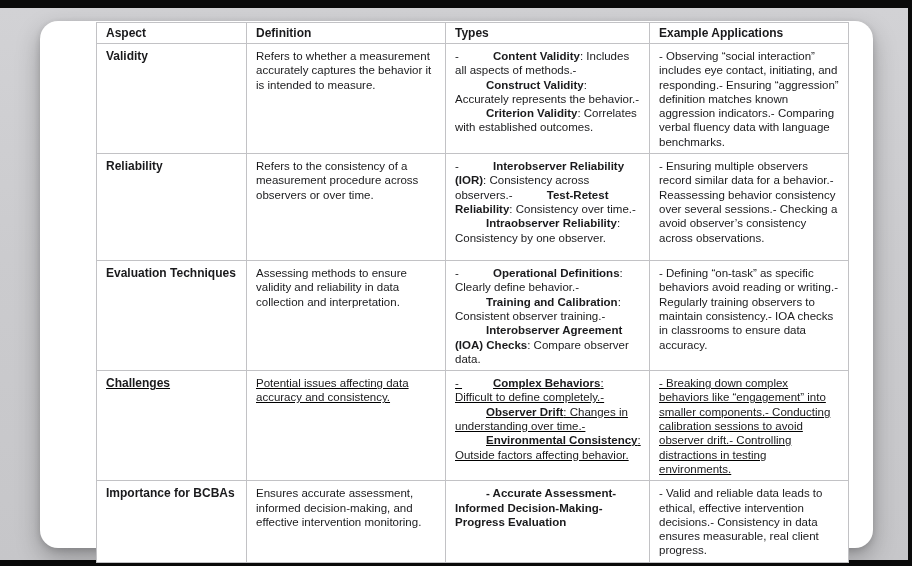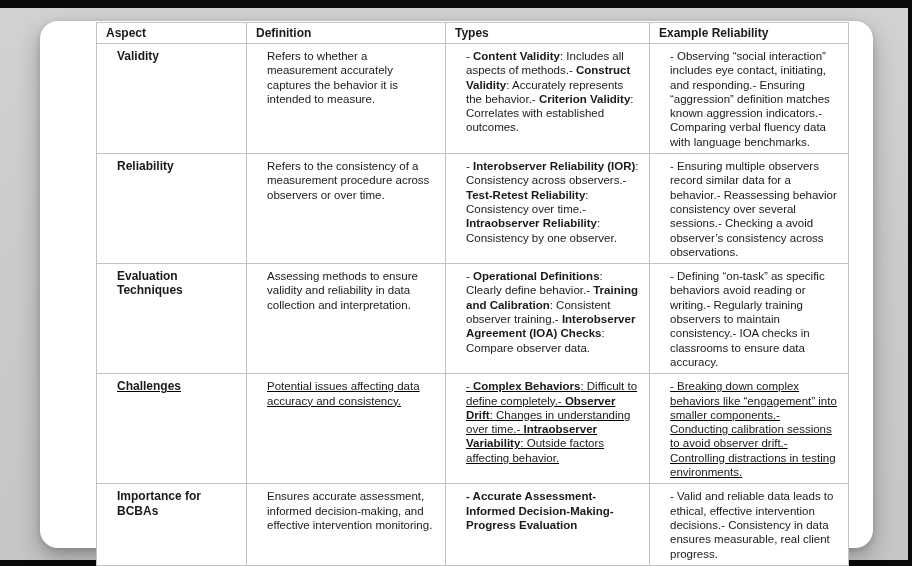--- a/index.html
+++ b/index.html
@@ -23,56 +23,56 @@
     background:#ffffff;
   }
   col.c-aspect{width:150px;}
   col.c-def{width:199px;}
   col.c-types{width:204px;}
   col.c-ex{width:199px;}
   th,td{
     border:1px solid #c2c2c5;
     vertical-align:top;text-align:left;
     color:#1a1a1c;
-    padding:5px 8px 4px 20px;
+    padding:5px 8px 4px 9px;
     font-size:11.5px;line-height:14.3px;
     overflow:hidden;
   }
   thead th{
     font-size:12px;font-weight:bold;
     height:10px;padding:3px 8px 3px 9px;line-height:14px;
     white-space:nowrap;
   }
   tbody tr:nth-child(1){height:106px;}
   tbody tr:nth-child(2){height:107px;}
   tbody tr:nth-child(3){height:107px;}
   tbody tr:nth-child(4){height:106px;text-decoration:underline;}
   tbody tr:nth-child(5){height:77px;}
   td.aspect{font-weight:bold;font-size:12px;}
-  span.b{font-weight:bold;}
+  span.b{font-weight:bold;margin-left:31px;}
 </style>
 </head>
 <body>
 
 <div class="desktop">
   <div class="card">
     <div class="table-wrap">
       <table>
         <colgroup>
           <col class="c-aspect">
             <col class="c-def">
             <col class="c-types">
             <col class="c-ex">
         </colgroup>
         <thead>
           <tr>
             <th>Aspect</th>
             <th>Definition</th>
             <th>Types</th>
-            <th>Example Reliability</th>
+            <th>Example Applications</th>
           </tr>
         </thead>
         <tbody>
             <tr>
               <td class="aspect">Validity</td>
               <td><span>Refers to whether a measurement accurately captures the behavior it is intended to measure.</span></td>
               <td><span>- </span><span class="b">Content Validity</span><span>: Includes all aspects of methods.- </span><span class="b">Construct Validity</span><span>: Accurately represents the behavior.- </span><span class="b">Criterion Validity</span><span>: Correlates with established outcomes.</span></td>
               <td><span>- Observing “social interaction” includes eye contact, initiating, and responding.- Ensuring “aggression” definition matches known aggression indicators.- Comparing verbal fluency data with language benchmarks.</span></td>
             </tr>
             <tr>
@@ -83,21 +83,21 @@
             </tr>
             <tr>
               <td class="aspect">Evaluation Techniques</td>
               <td><span>Assessing methods to ensure validity and reliability in data collection and interpretation.</span></td>
               <td><span>- </span><span class="b">Operational Definitions</span><span>: Clearly define behavior.- </span><span class="b">Training and Calibration</span><span>: Consistent observer training.- </span><span class="b">Interobserver Agreement (IOA) Checks</span><span>: Compare observer data.</span></td>
               <td><span>- Defining “on-task” as specific behaviors avoid reading or writing.- Regularly training observers to maintain consistency.- IOA checks in classrooms to ensure data accuracy.</span></td>
             </tr>
             <tr>
               <td class="aspect">Challenges</td>
               <td><span>Potential issues affecting data accuracy and consistency.</span></td>
-              <td><span>- </span><span class="b">Complex Behaviors</span><span>: Difficult to define completely.- </span><span class="b">Observer Drift</span><span>: Changes in understanding over time.- </span><span class="b">Intraobserver Variability</span><span>: Outside factors affecting behavior.</span></td>
+              <td><span>- </span><span class="b">Complex Behaviors</span><span>: Difficult to define completely.- </span><span class="b">Observer Drift</span><span>: Changes in understanding over time.- </span><span class="b">Environmental Consistency</span><span>: Outside factors affecting behavior.</span></td>
               <td><span>- Breaking down complex behaviors like “engagement” into smaller components.- Conducting calibration sessions to avoid observer drift.- Controlling distractions in testing environments.</span></td>
             </tr>
             <tr>
               <td class="aspect">Importance for BCBAs</td>
               <td><span>Ensures accurate assessment, informed decision-making, and effective intervention monitoring.</span></td>
               <td><span class="b">- Accurate Assessment- Informed Decision-Making- Progress Evaluation</span></td>
               <td><span>- Valid and reliable data leads to ethical, effective intervention decisions.- Consistency in data ensures measurable, real client progress.</span></td>
             </tr>
           </tbody>
       </table>

